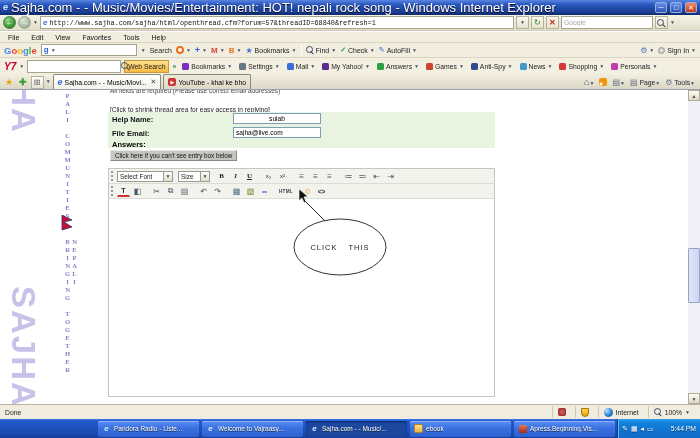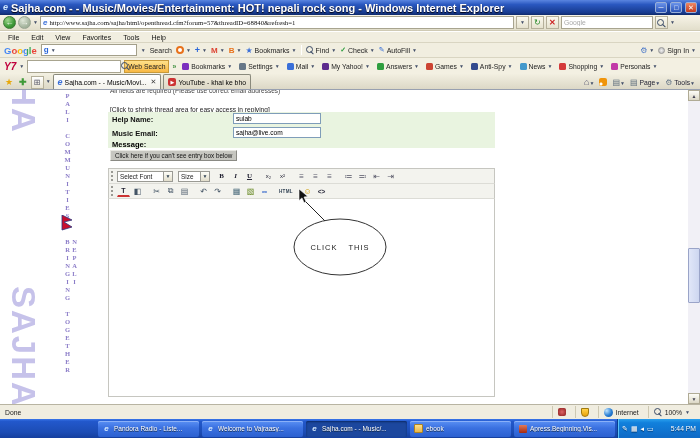--- a/index.html
+++ b/index.html
@@ -1,31 +1,31 @@
 <!DOCTYPE html>
 <html><head>
 <meta charset="utf-8">
 <style>
 *{margin:0;padding:0;box-sizing:border-box}
 html,body{width:700px;height:438px;overflow:hidden}
 body{font-family:"Liberation Sans",sans-serif;background:#fff;position:relative;font-size:7px;color:#000}
 
 #titlebar{position:absolute;left:0;top:0;width:700px;height:15px;background:linear-gradient(180deg,#5a85e0 0%,#2a58c0 30%,#173a8e 85%,#102a6a 100%);display:flex;align-items:center;padding:0 3px;gap:3px}
-#titlebar .title{color:#fff;font-size:11px;font-weight:bold;text-shadow:0 1px 1px #001;flex:1;white-space:nowrap;overflow:hidden}
+#titlebar .title{color:#fff;font-size:13px;font-weight:normal;text-shadow:0 1px 1px #001;flex:1;white-space:nowrap;overflow:hidden}
 .ie-e{color:#cfe6ff;font-weight:bold;font-style:italic;font-size:9px;line-height:9px}
 .winbtn{width:12px;height:11px;border-radius:2px;border:1px solid #9ab0d8;display:flex;align-items:center;justify-content:center;color:#fff;font-size:7px;line-height:7px;background:linear-gradient(180deg,#6a93ea,#2c55b8)}
 .winbtn.close{background:linear-gradient(180deg,#ef8a66,#c33a1e)}
 
 #addrrow{position:absolute;left:0;top:15px;width:700px;height:16px;background:linear-gradient(180deg,#f7f4e8,#e2decb);display:flex;align-items:center;gap:2px;padding:0 3px;border-bottom:1px solid #cfcab4}
 .navcircle{width:13px;height:13px;border-radius:50%;display:flex;align-items:center;justify-content:center;color:#fff;font-size:8px;line-height:8px;border:1px solid #3d7a36;background:radial-gradient(circle at 35% 30%,#9ed68c,#3f9a38 60%,#2a7424)}
 .navcircle.fwd{border-color:#9aa globes;border-color:#9aa593;background:radial-gradient(circle at 35% 30%,#dfe7d8,#a9b8a2 60%,#8da287);color:#f5f8f0}
 .caret{font-size:5px;color:#44506a;line-height:5px}
 .field{background:#fff;border:1px solid #a8a48f;height:13px;display:flex;align-items:center;padding:0 2px;gap:2px}
 #urlfield{width:474px}
-#urlfield input{border:0;outline:0;flex:1;font-size:6.8px;font-family:Liberation Serif, serif;color:#111;background:transparent}
+#urlfield input{border:0;outline:0;flex:1;font-size:6.8px;font-family:Liberation Mono, monospace;color:#111;background:transparent}
 .sqbtn{width:13px;height:13px;border:1px solid #b5b09a;background:linear-gradient(180deg,#fbf9ef,#e6e2cf);display:flex;align-items:center;justify-content:center;font-size:8px}
 #searchbox{width:92px}
 #searchbox input{border:0;outline:0;flex:1;font-size:6.8px;font-family:"Liberation Sans",sans-serif;color:#333;background:transparent}
 #searchbox input::placeholder{color:#a9a9a9}
 .mag{width:8px;height:8px;position:relative;display:inline-block;flex:none}
 .mag::before{content:"";position:absolute;width:5px;height:5px;border:1.2px solid #3a4a66;border-radius:50%;left:0;top:0}
 .mag::after{content:"";position:absolute;width:3.5px;height:1.2px;background:#3a4a66;transform:rotate(45deg);left:4.5px;top:6px}
 
 #menubar{position:absolute;left:0;top:31px;width:700px;height:11px;background:#f1eee0;border-top:1px solid #fff;display:flex;align-items:center;padding-left:2px}
 #menubar span{padding:0 6px;font-size:7px;color:#111}
@@ -350,24 +350,24 @@
   <svg class="flagNP" width="13" height="16" viewBox="0 0 13 16">
     <path d="M1,0 L11,5 L3,7 L11,12 L1,15 Z" fill="#c8102e" stroke="#28347e" stroke-width="0.8"></path>
   </svg>
   <div class="vcol" style="top:148px">BRINGING TOGETHER NEPALI</div>
 
   <div id="main">
     <div class="topnote">All fields are required (Please use correct email addresses)</div>
     <div class="shrink">[Click to shrink thread area for easy access in replying]</div>
     <div class="greenpanel"></div>
     <span class="flabel" style="top:25px">Help Name:</span>
-    <input class="finput" style="top: 23px;" value="sulab">
-    <span class="flabel" style="top:39px">Music Email:</span>
+    <input class="finput" style="top: 23px; text-align: center;" value="sulab">
+    <span class="flabel" style="top:39px">File Email:</span>
     <input class="finput" style="top: 37px;" value="sajha@live.com">
-    <span class="msglabel">Message:</span>
+    <span class="msglabel">Answers:</span>
     <button class="entrybtn">Click here if you can't see entry box below</button>
 
     <div id="editor">
       <div class="etoolbar">
         <span class="grip"></span>
         <span class="combo" style="width:56px">
           <span class="cl">Select Font</span>
             <span class="cb">▼</span>
         </span>
         <span class="combo" style="width:32px;margin-left:4px">

